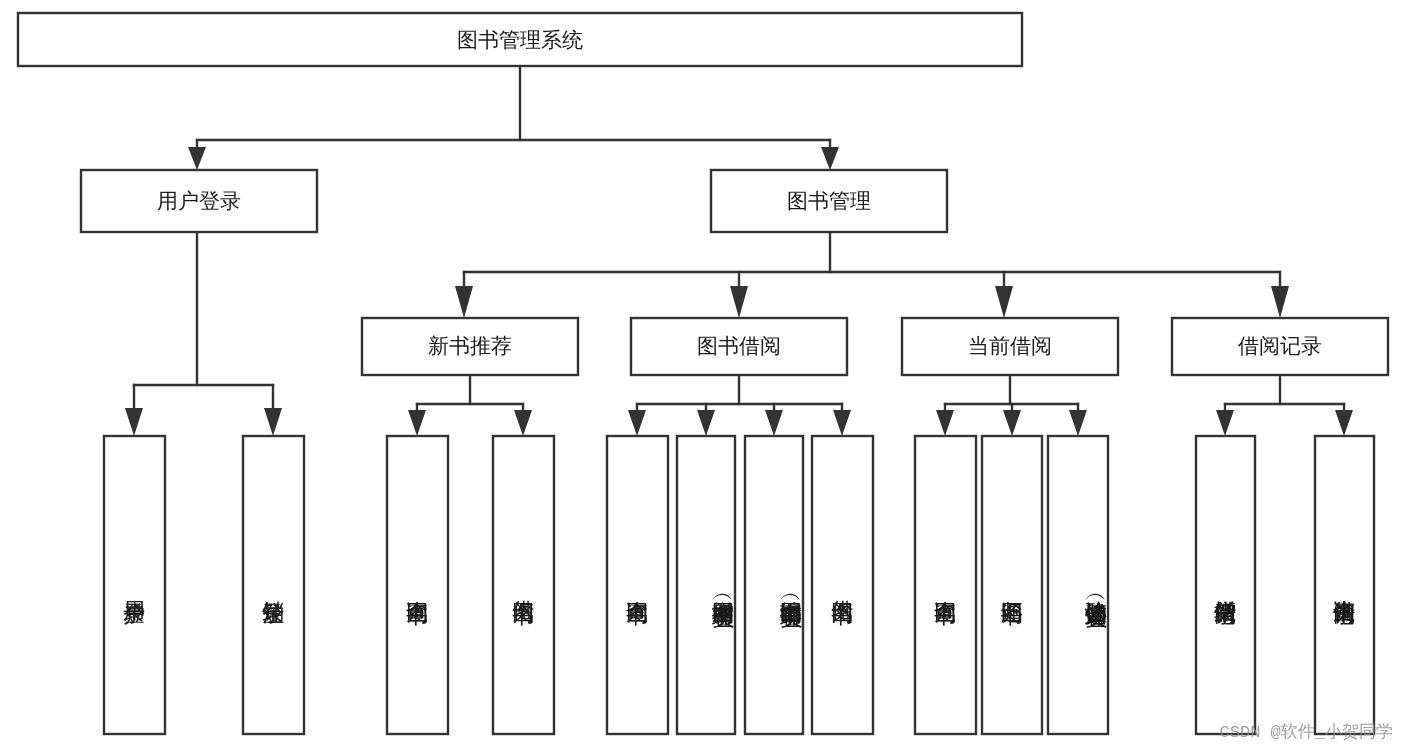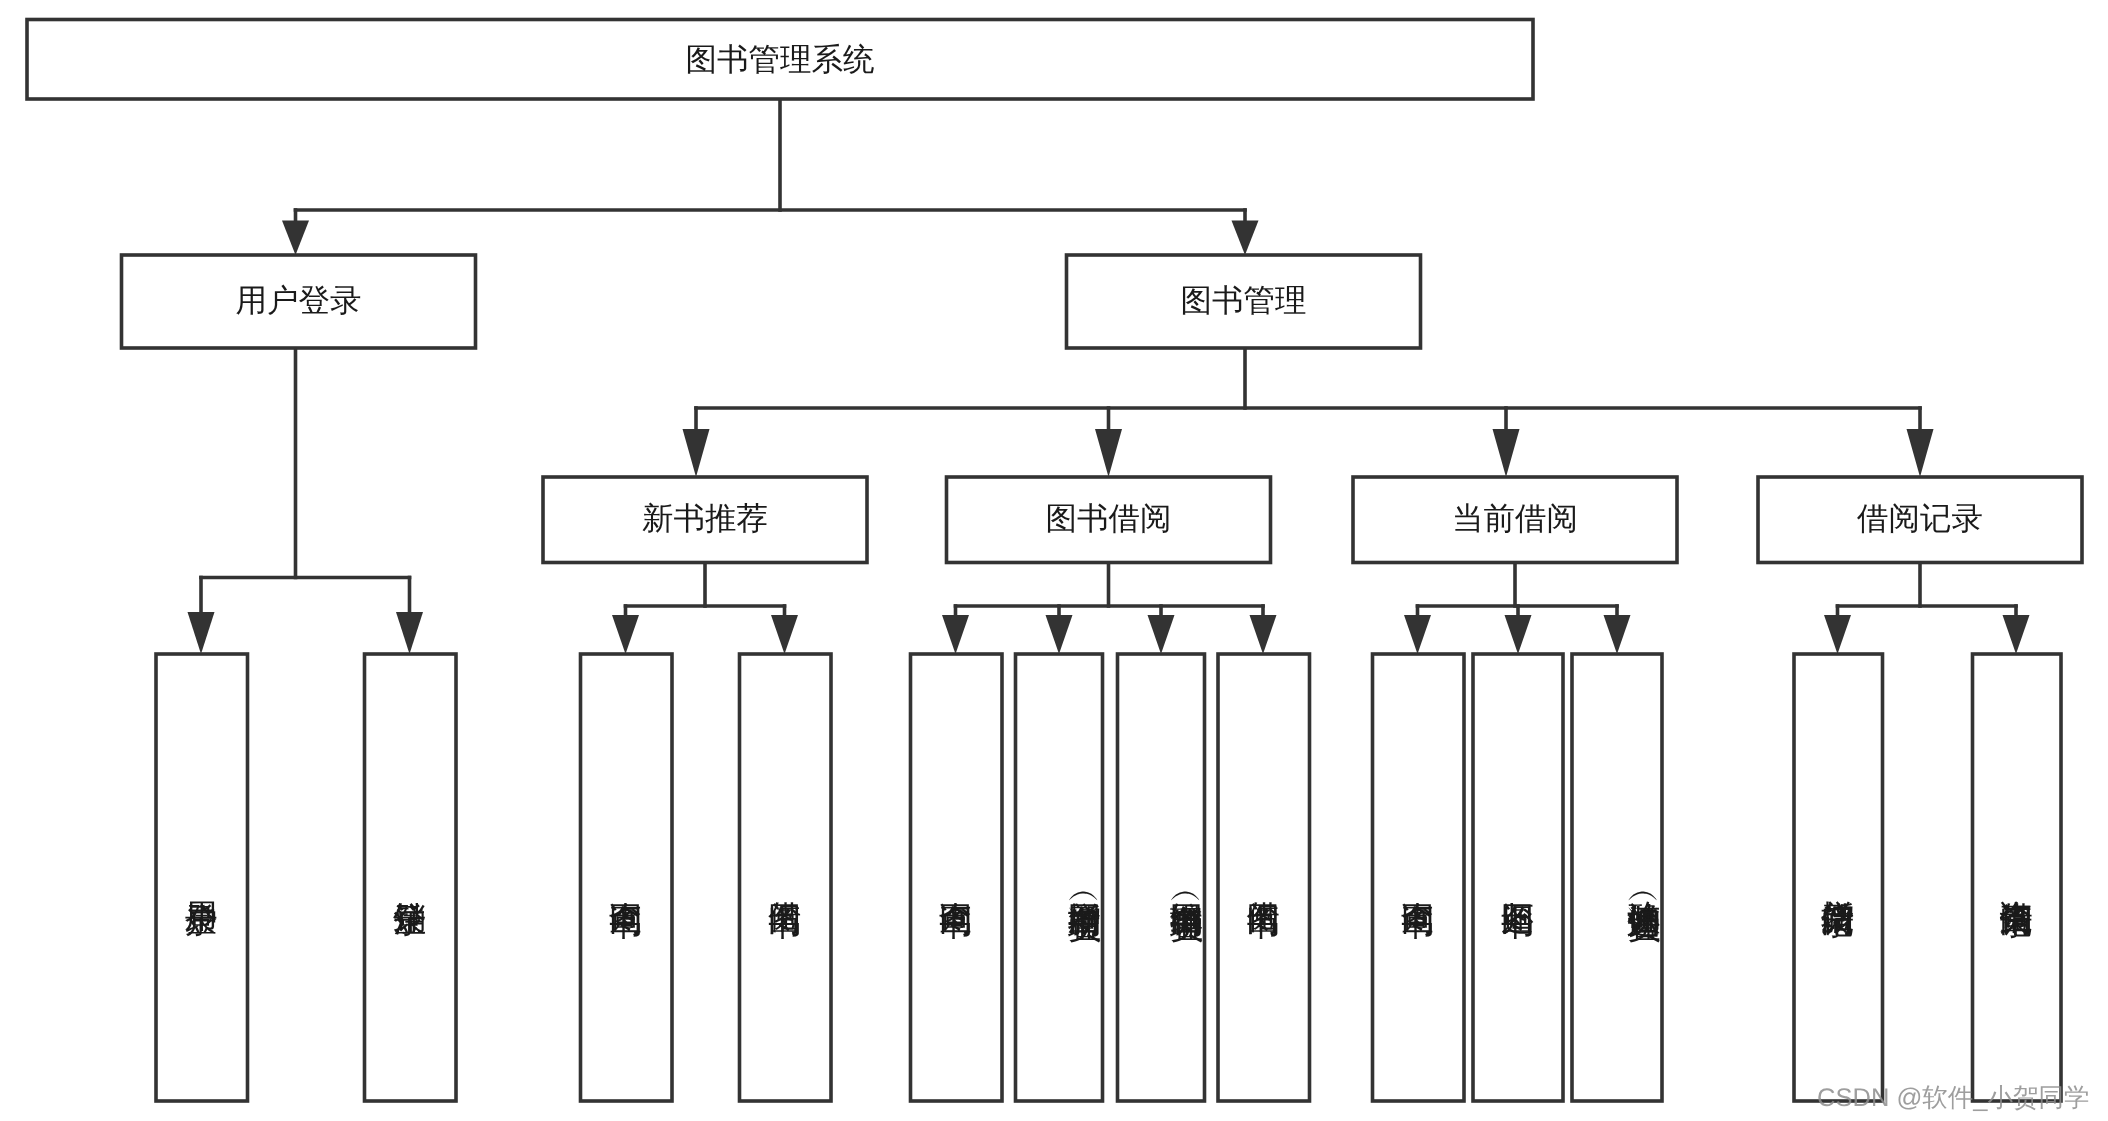--- a/index.html
+++ b/index.html
@@ -56,21 +56,21 @@
     color: #1a1a1a;
     letter-spacing: 1px;
     text-align: center;
     white-space: nowrap;
     pointer-events: none;
   }
   .watermark {
     position: absolute;
     right: 12px;
     bottom: 4px;
-    font-family: Liberation Sans, sans-serif;
+    font-family: Liberation Mono, monospace;
     font-size: 17px;
     color: #8e8e8e;
     opacity: 0.85;
     white-space: nowrap;
   }
 </style>
 </head>
 <body>
 
 <div id="diagram-root">

